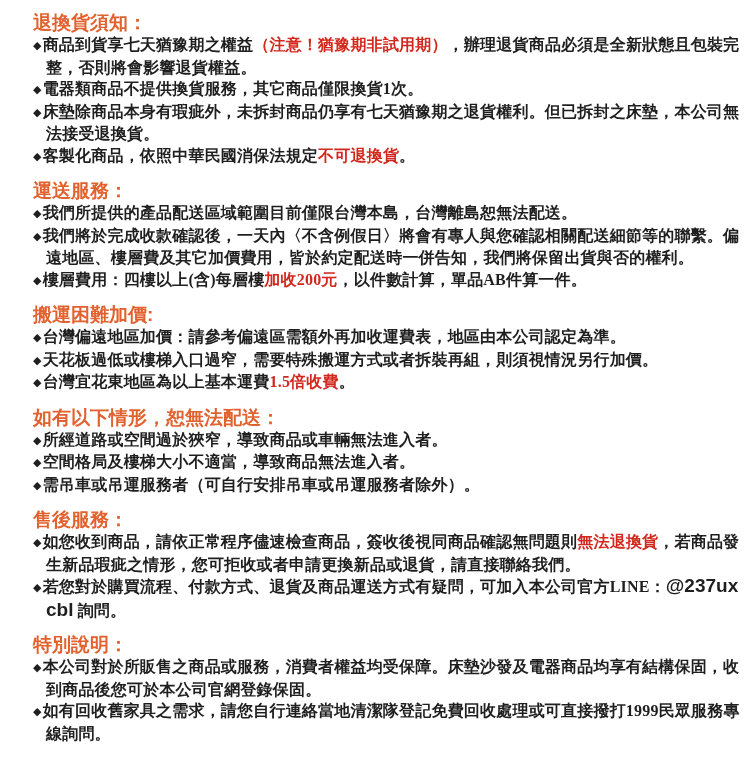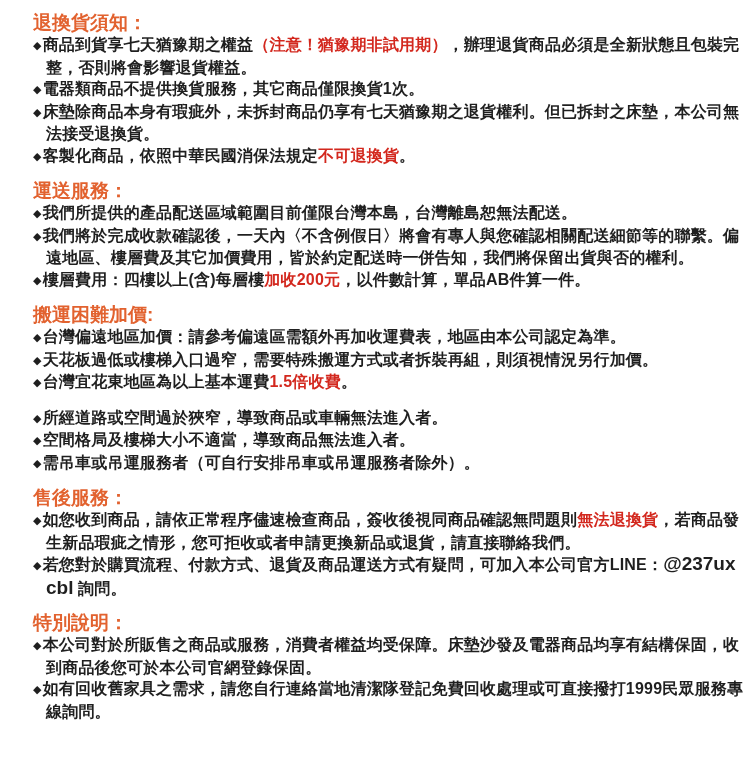--- a/index.html
+++ b/index.html
@@ -35,21 +35,21 @@
     text-indent: -13px;
     line-height: 21.5px;
     letter-spacing: 0.2px;
     word-break: break-all;
   }
   .glyph {
     font-size: 11px;
     vertical-align: 1px;
     padding-right: 1px;
   }
-  .seg { color: var(--body-color, #1f1f1f); }
+  .seg { color: var(--body-color, #1f1f1f); font-family: Liberation Serif, serif; }
   .seg.c-emphasis { color: var(--emphasis-color, #d3281e); }
   .seg.s-lineid {
     font-size: 19px;
     letter-spacing: 0;
     font-family: "Liberation Sans", sans-serif;
   }
 </style>
 </head>
 <body style="--heading-color: #e2622f; --emphasis-color: #d3281e; --body-color: #1f1f1f; background: rgb(255, 255, 255);">
 
@@ -67,20 +67,21 @@
       <p class="bullet"><span class="glyph">◆</span><span class="seg c-body">我們將於完成收款確認後，一天內〈不含例假日〉將會有專人與您確認相關配送細節等的聯繫。偏遠地區、樓層費及其它加價費用，皆於約定配送時一併告知，我們將保留出貨與否的權利。</span></p>
       <p class="bullet"><span class="glyph">◆</span><span class="seg c-body">樓層費用：四樓以上(含)每層樓</span><span class="seg c-emphasis">加收200元</span><span class="seg c-body">，以件數計算，單品AB件算一件。</span></p>
     </section>
     <section class="section">
       <h2 class="section-heading">搬運困難加價:</h2>
       <p class="bullet"><span class="glyph">◆</span><span class="seg c-body">台灣偏遠地區加價：請參考偏遠區需額外再加收運費表，地區由本公司認定為準。</span></p>
       <p class="bullet"><span class="glyph">◆</span><span class="seg c-body">天花板過低或樓梯入口過窄，需要特殊搬運方式或者拆裝再組，則須視情況另行加價。</span></p>
       <p class="bullet"><span class="glyph">◆</span><span class="seg c-body">台灣宜花東地區為以上基本運費</span><span class="seg c-emphasis">1.5倍收費</span><span class="seg c-body">。</span></p>
     </section>
     <section class="section">
+      <h2 class="section-heading">如有以下情形，恕無法配送：</h2>
       <p class="bullet"><span class="glyph">◆</span><span class="seg c-body">所經道路或空間過於狹窄，導致商品或車輛無法進入者。</span></p>
       <p class="bullet"><span class="glyph">◆</span><span class="seg c-body">空間格局及樓梯大小不適當，導致商品無法進入者。</span></p>
       <p class="bullet"><span class="glyph">◆</span><span class="seg c-body">需吊車或吊運服務者（可自行安排吊車或吊運服務者除外）。</span></p>
     </section>
     <section class="section">
       <h2 class="section-heading">售後服務：</h2>
       <p class="bullet"><span class="glyph">◆</span><span class="seg c-body">如您收到商品，請依正常程序儘速檢查商品，簽收後視同商品確認無問題則</span><span class="seg c-emphasis">無法退換貨</span><span class="seg c-body">，若商品發生新品瑕疵之情形，您可拒收或者申請更換新品或退貨，請直接聯絡我們。</span></p>
       <p class="bullet"><span class="glyph">◆</span><span class="seg c-body">若您對於購買流程、付款方式、退貨及商品運送方式有疑問，可加入本公司官方LINE：</span><span class="seg c-body s-lineid">@237uxcbl</span><span class="seg c-body"> 詢問。</span></p>
     </section>
     <section class="section">

